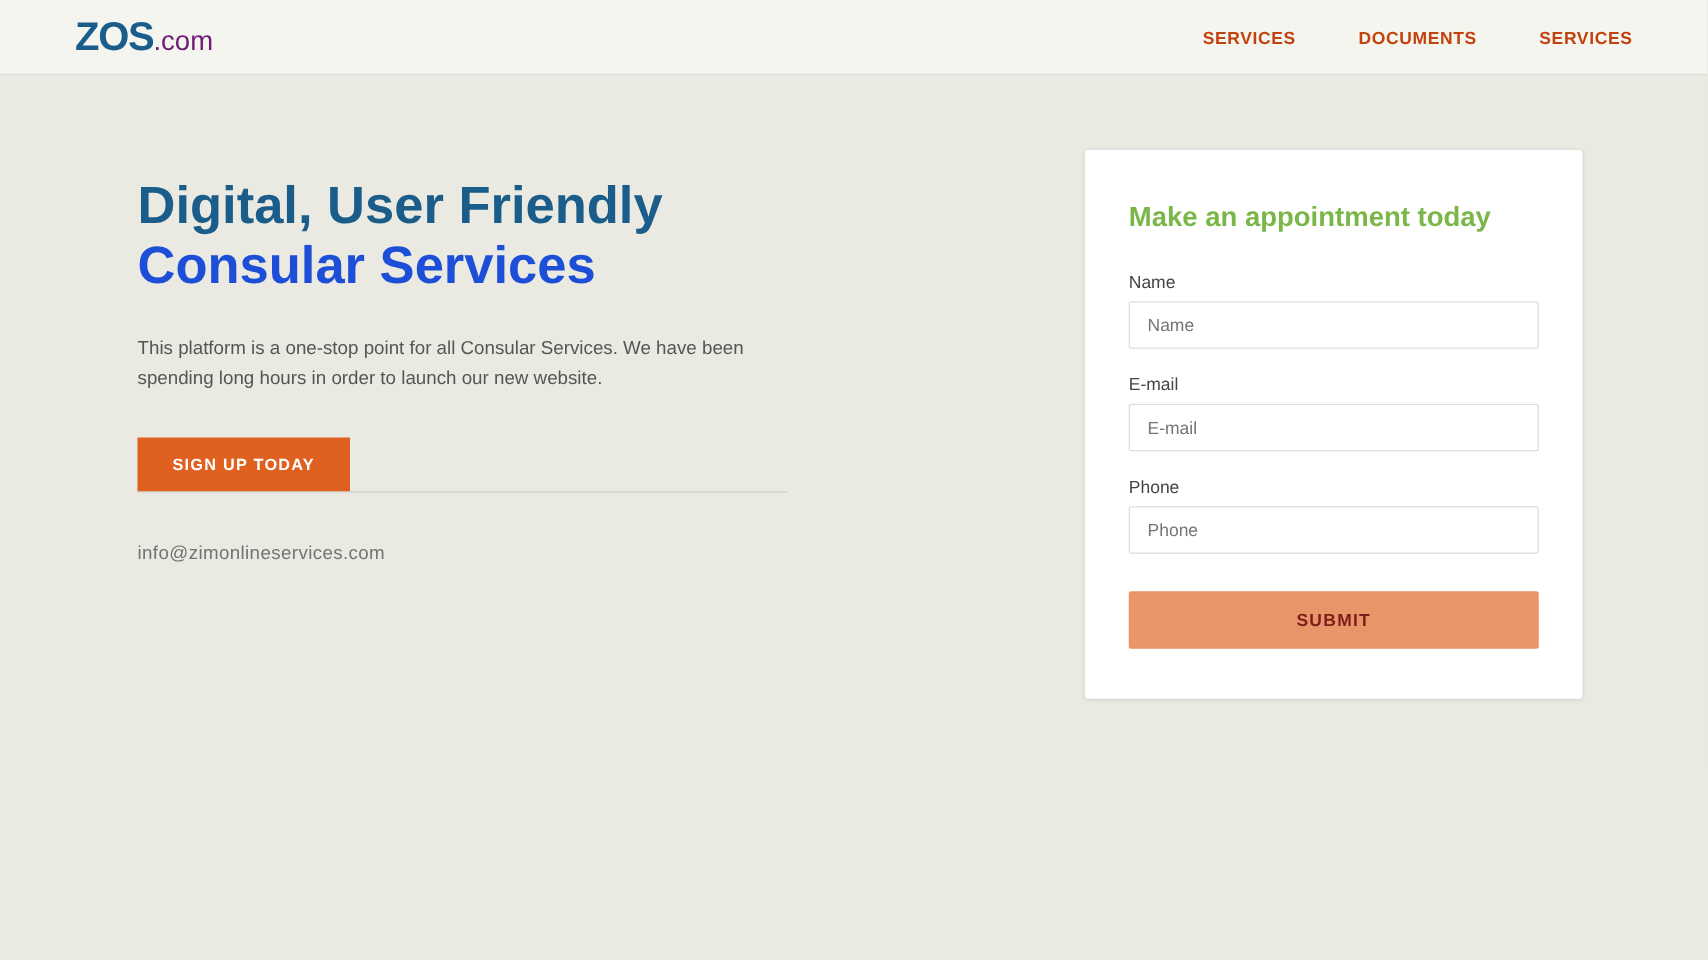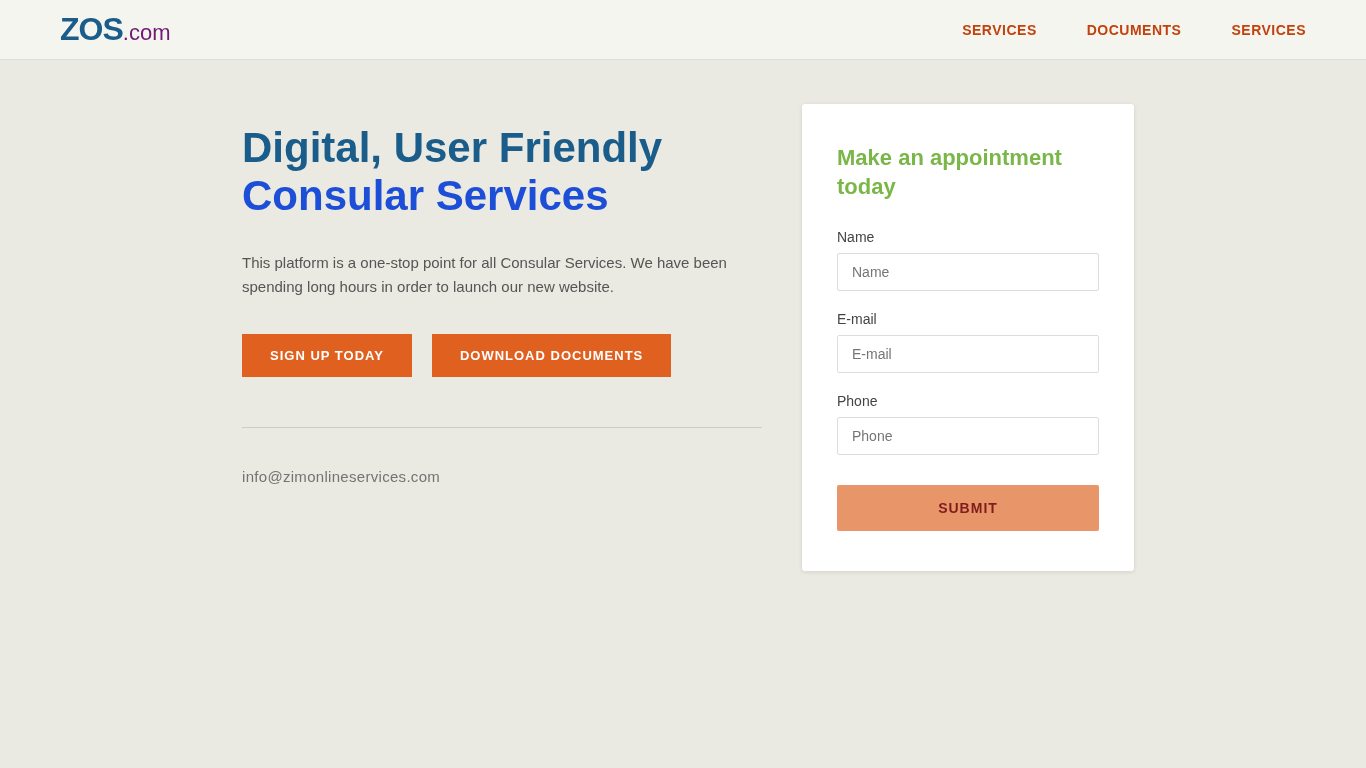--- a/index.html
+++ b/index.html
@@ -53,24 +53,24 @@
       text-decoration: none;
       color: #c2410c;
       font-size: 14px;
       font-weight: 600;
       letter-spacing: 0.5px;
     }
 
     
     main {
       background-color: #eaeae2;
-      padding: 44px 100px 80px 110px;
+      padding: 60px 100px 80px 110px;
       display: flex;
       align-items: flex-start;
-      justify-content: center;
+      justify-content: space-between;
       min-height: 708px;
       gap: 40px;
     }
 
     .left-section {
       max-width: 660px;
       padding-top: 20px;
     }
 
     .headline-dark {
@@ -92,21 +92,20 @@
       font-size: 15px;
       color: #555;
       line-height: 1.6;
       max-width: 520px;
       margin-bottom: 35px;
     }
 
     .buttons {
       display: flex;
       gap: 20px;
-      margin-bottom: 50px;
     }
 
     .btn-signup {
       background-color: #e06020;
       color: #fff;
       border: none;
       padding: 14px 28px;
       font-size: 13px;
       font-weight: bold;
       letter-spacing: 1px;
@@ -139,21 +138,21 @@
       color: #737373;
       text-decoration: none;
       letter-spacing: 0.3px;
     }
 
     
     .right-section {
       background-color: #fff;
       border-radius: 3px;
       padding: 40px 35px;
-      width: 332px;
+      width: 398px;
       box-shadow: 0 1px 4px rgba(0,0,0,0.1);
       flex-shrink: 0;
     }
 
     .form-title {
       font-size: 22px;
       color: #7ab648;
       font-weight: 600;
       margin-bottom: 28px;
       line-height: 1.3;
@@ -212,21 +211,20 @@
 </header>
 
 <main>
 
   <div class="left-section">
     <h1 class="headline-dark">Digital, User Friendly</h1>
     <h1 class="headline-green">Consular Services</h1>
     <p class="description">This platform is a one-stop point for all Consular Services. We have been spending long hours in order to launch our new website.</p>
     <div class="buttons">
       <button class="btn-signup">SIGN UP TODAY</button>
-      <button class="btn-download">DOWNLOAD DOCUMENTS</button>
     </div>
     <hr class="divider">
     <a href="#" class="email-link">info@zimonlineservices.com</a>
   </div>
 
   <div class="right-section">
     <h2 class="form-title">Make an appointment today</h2>
 
     <div class="form-group">
       <label class="form-label">Name</label>

